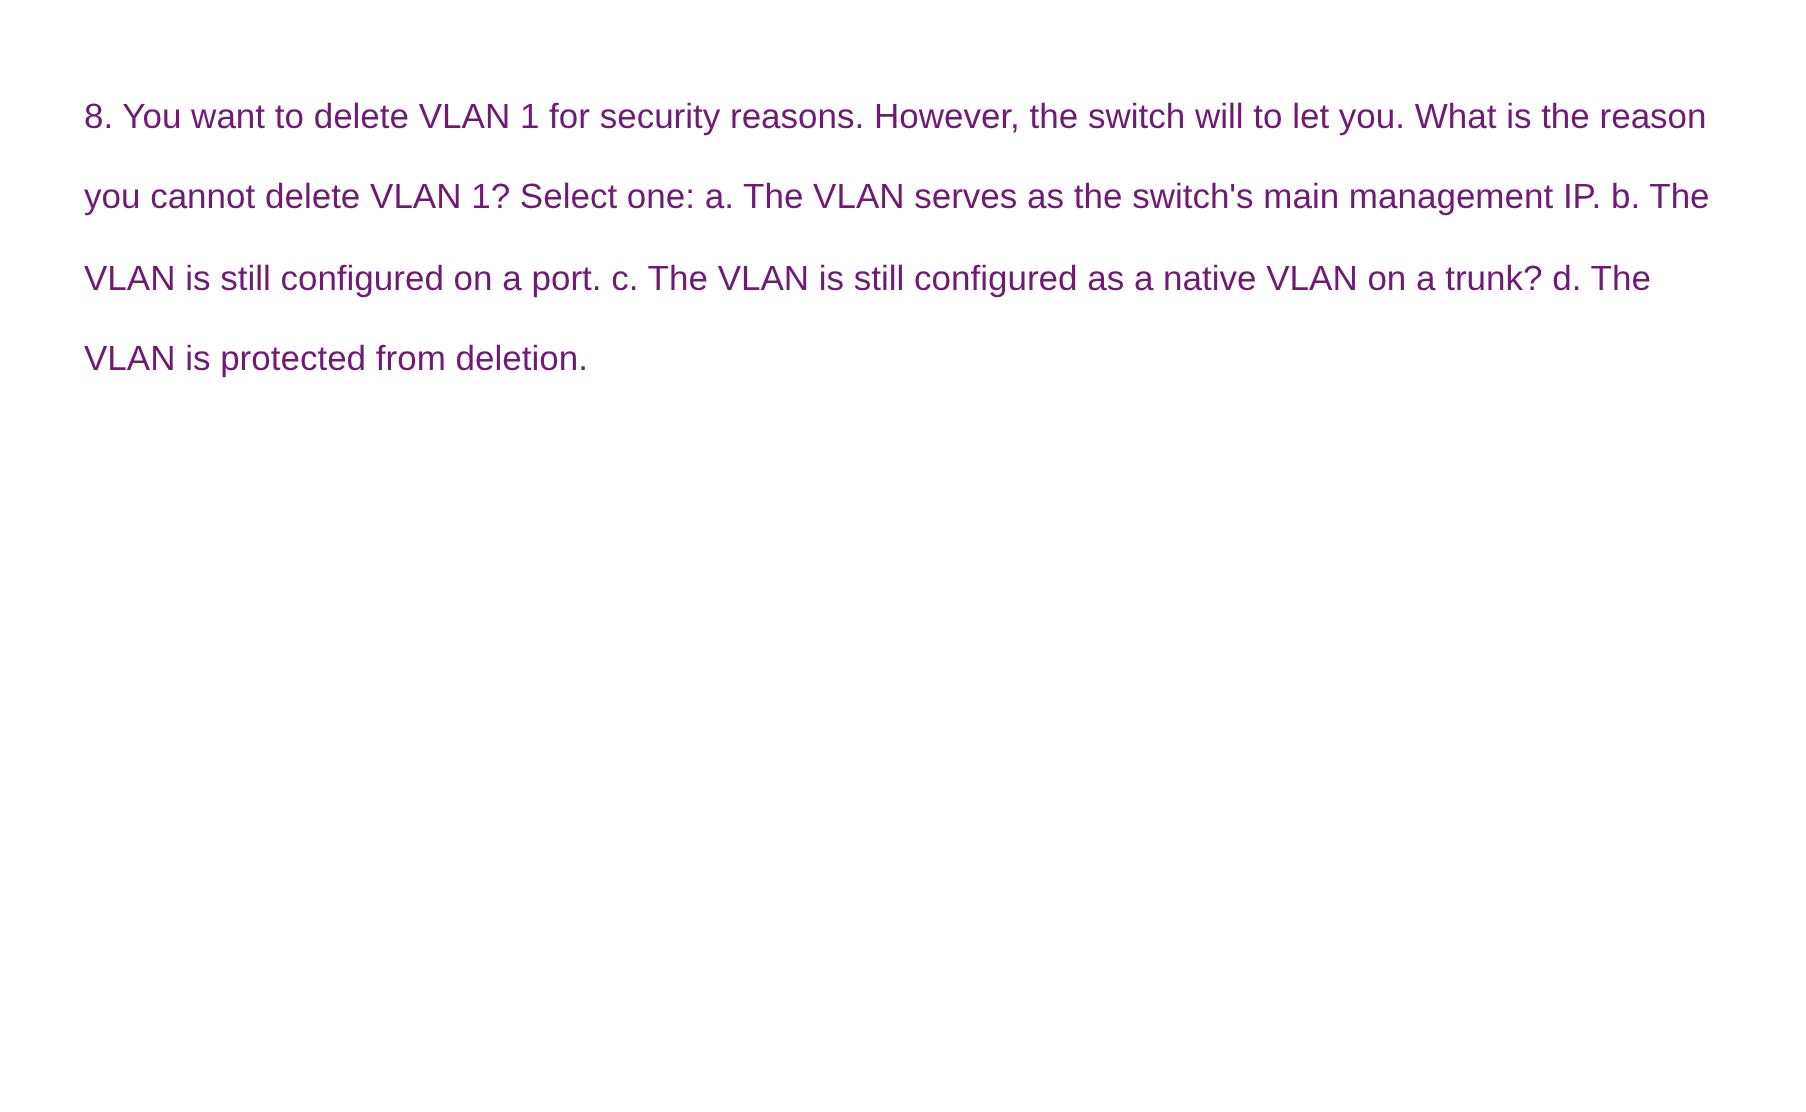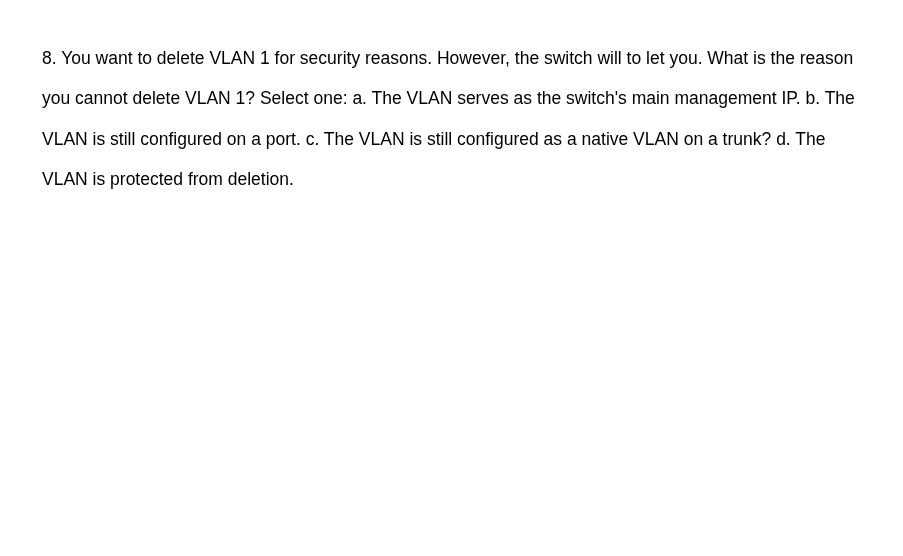--- a/index.html
+++ b/index.html
@@ -8,21 +8,21 @@
       width: 903px;
       height: 556px;
       font-family: Arial, Helvetica, sans-serif;
       background: #ffffff;
       color: #000000;
     }
     .question-container {
       padding: 38px 42px;
       line-height: 2.3;
       font-size: 17.5px;
-      color: #000000;
+      color: #701a75;
     }
     .inline-text {
       display: inline;
     }
   </style>
 </head>
 <body>
 
 <div class="question-container">
   <span class="inline-text">8.</span>

